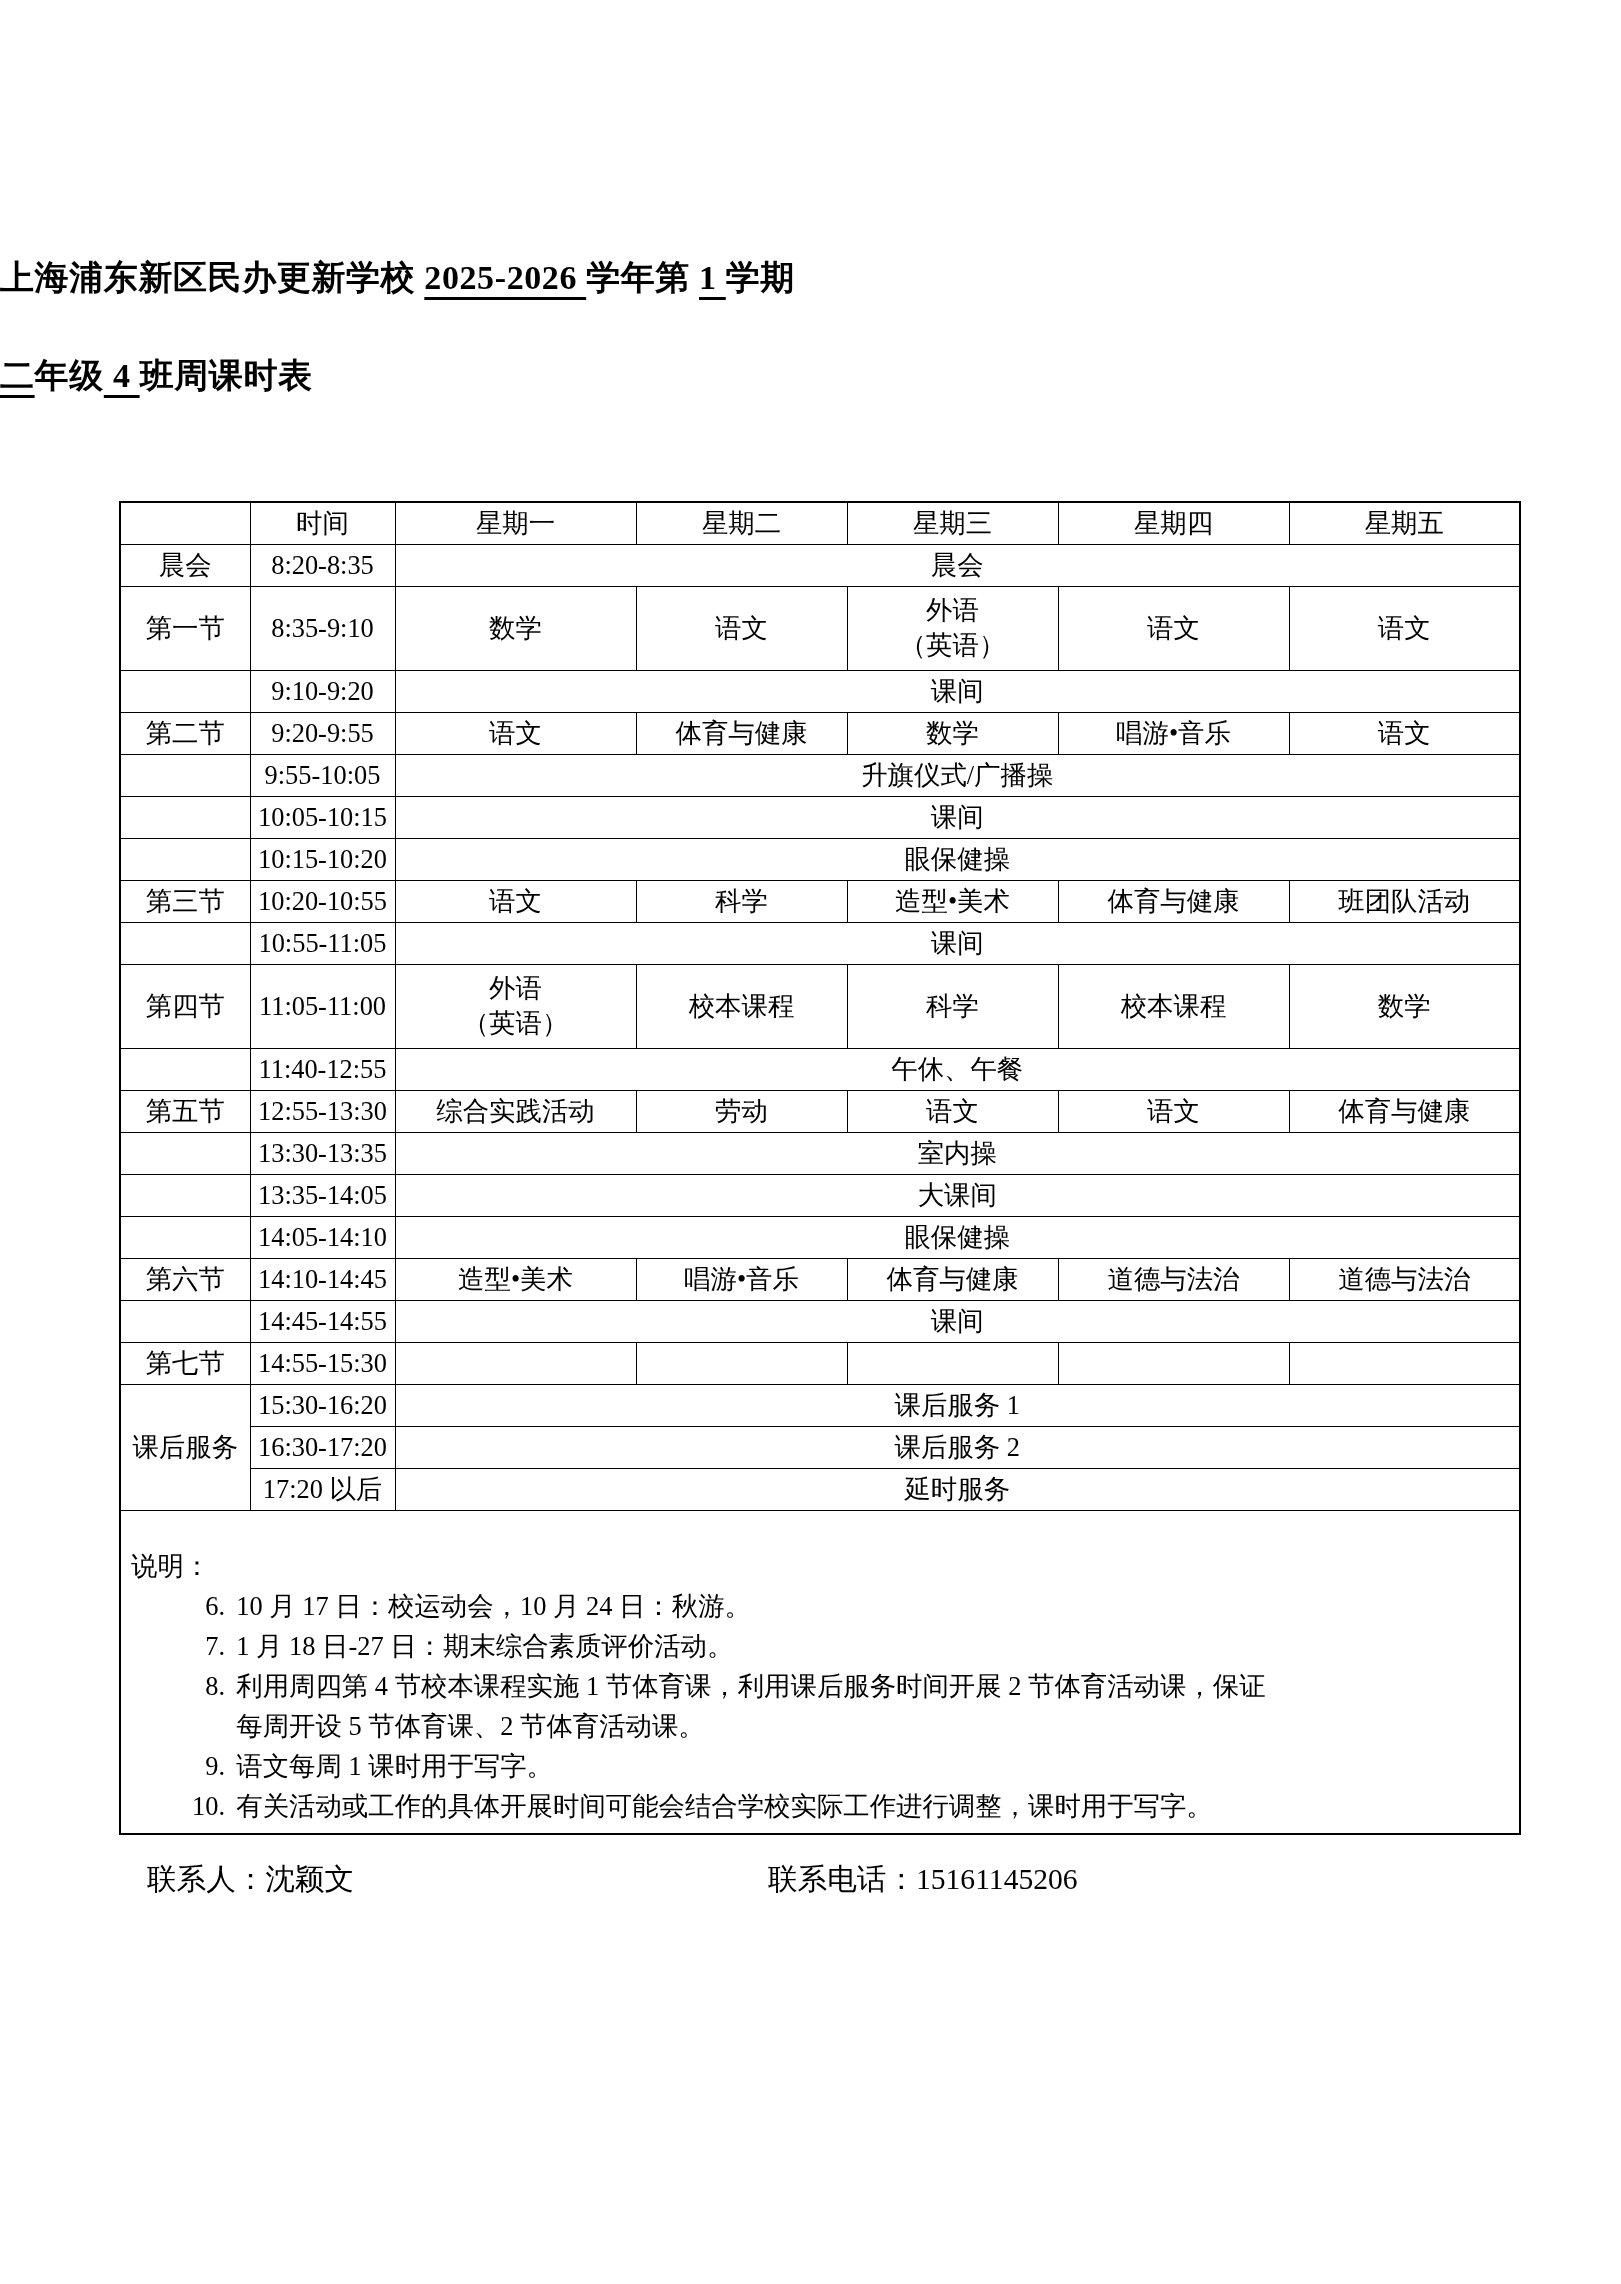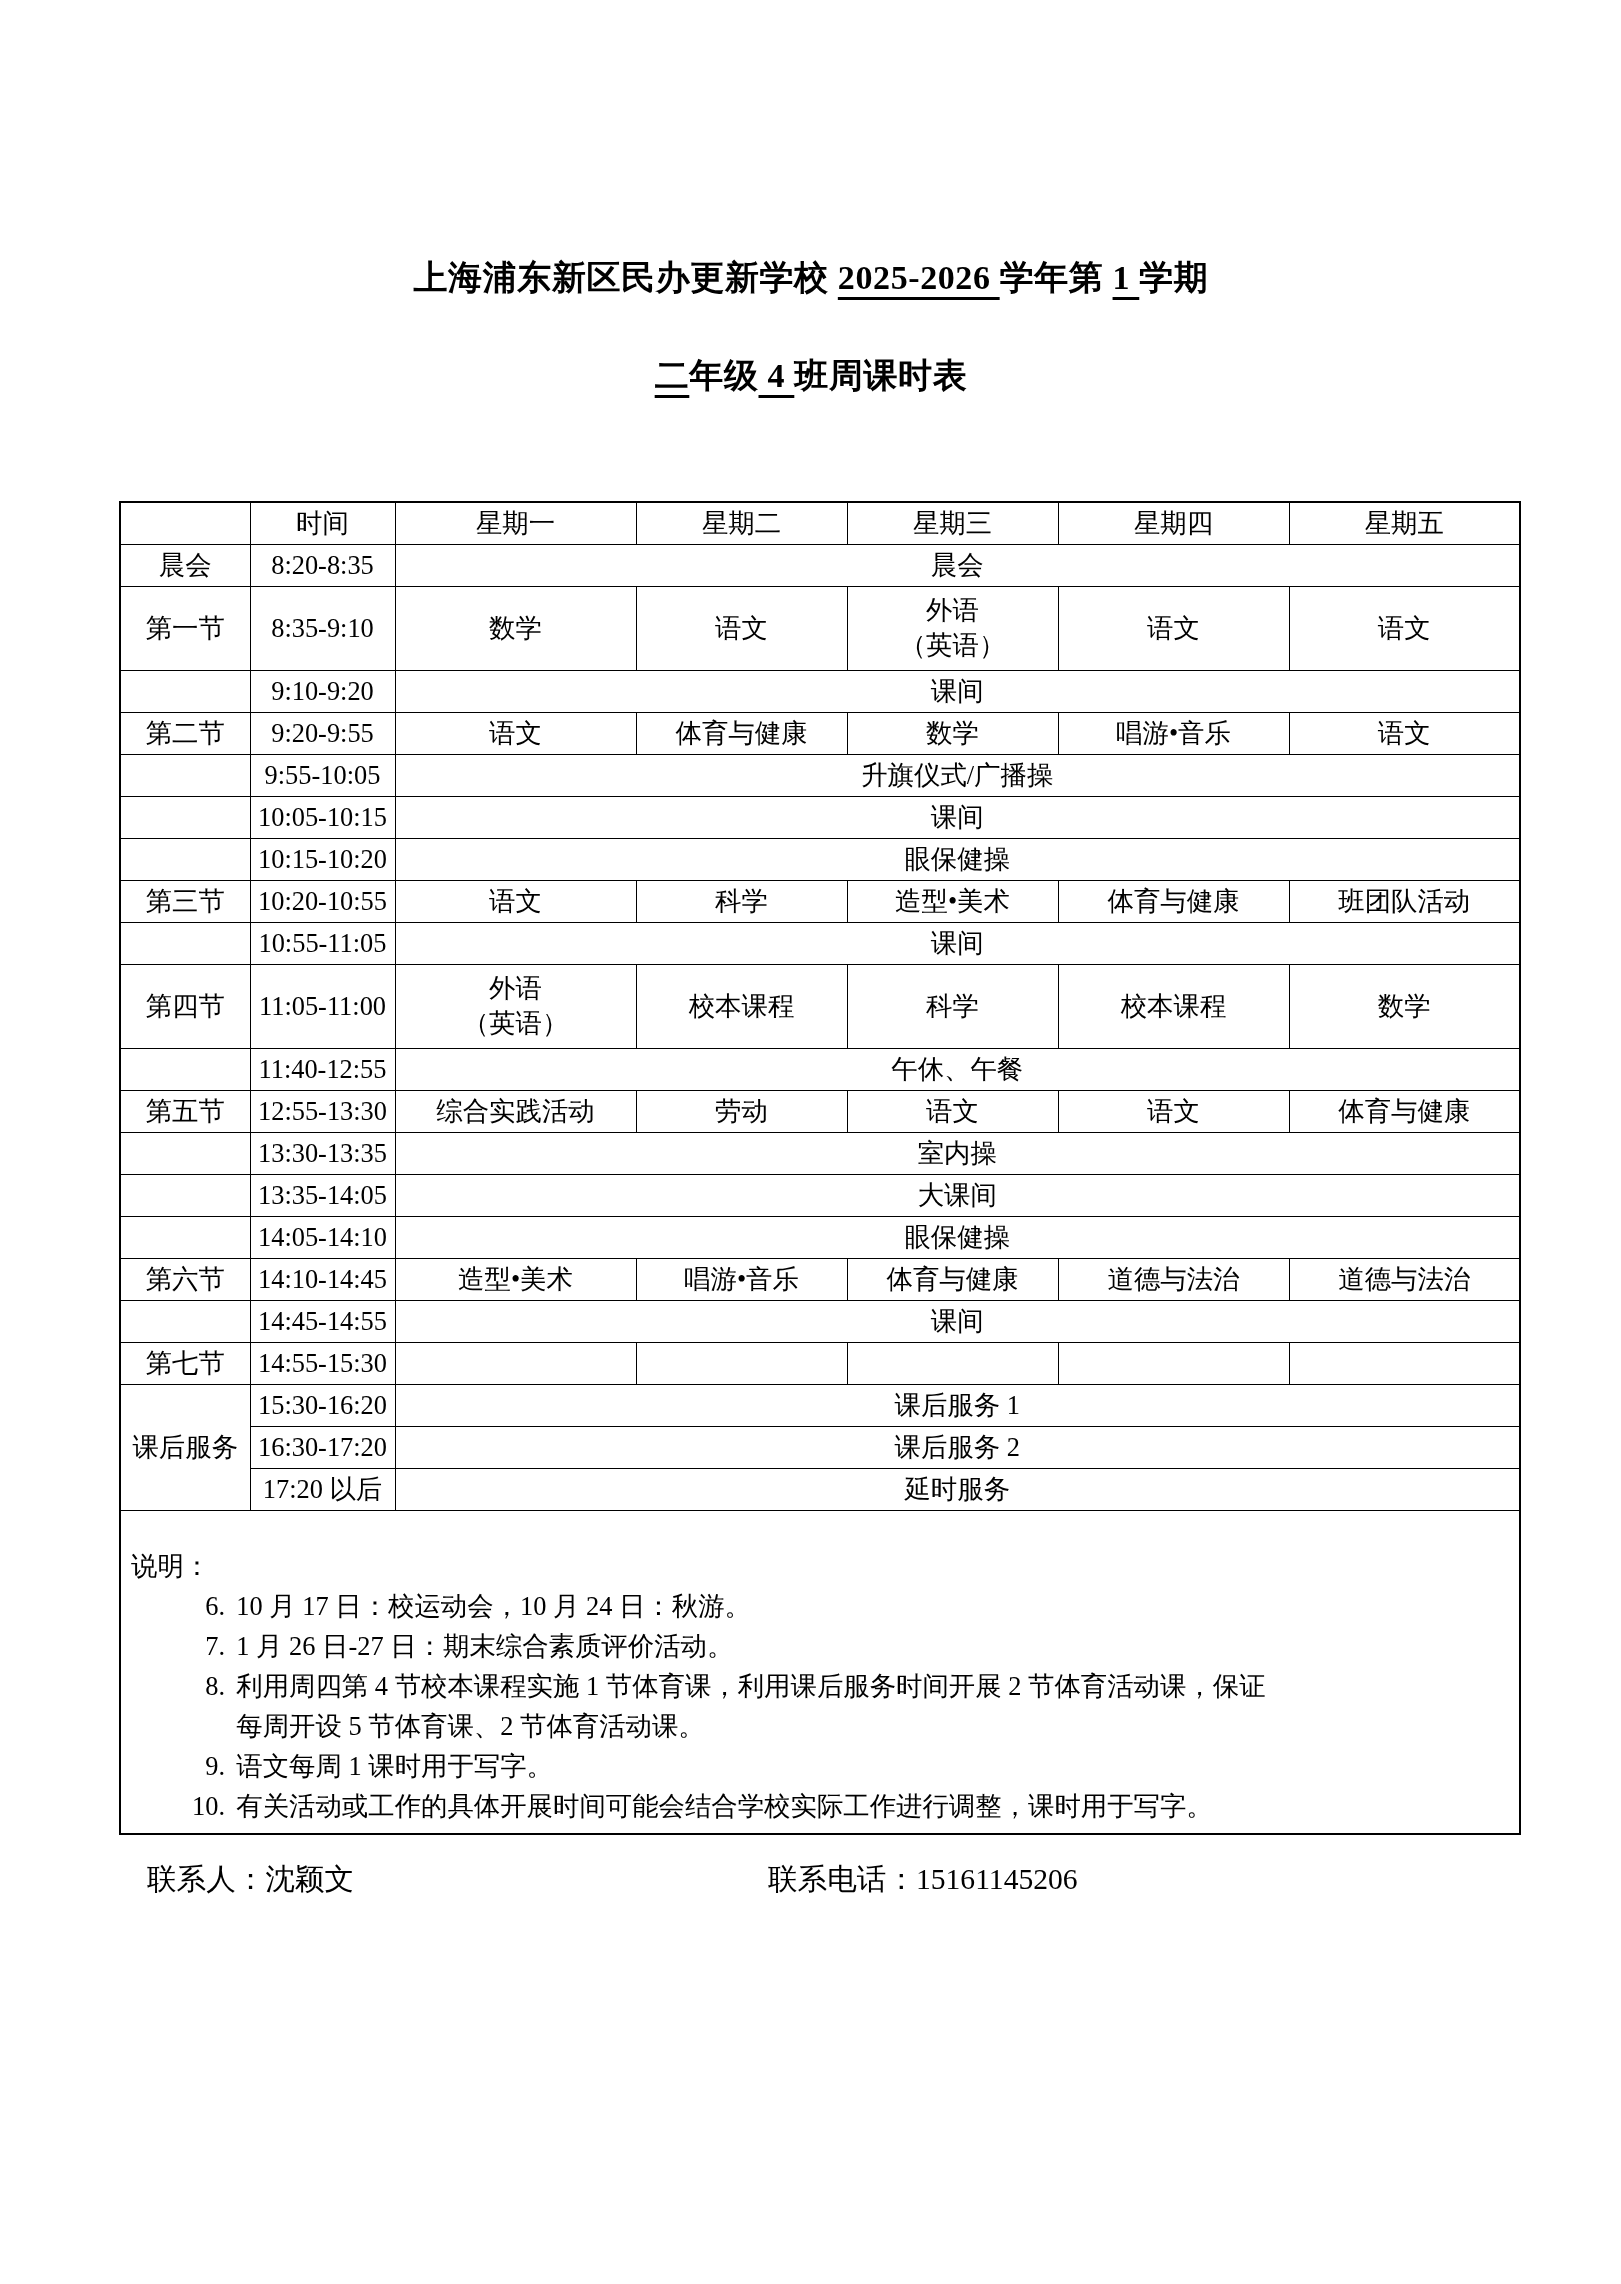--- a/index.html
+++ b/index.html
@@ -9,21 +9,21 @@
     width: 1622px;
     height: 2284px;
     margin: 0 auto;
     background: #ffffff;
     color: #000;
     font-family: "Liberation Serif", "DejaVu Serif", serif;
     overflow: hidden;
   }
 
   
-  .titles { position: absolute; top: 0; left: 0; width: 100%; text-align: center; }
+  .titles { position: absolute; top: 0; left: 0; width: 100%; text-align: left; }
   .title-l1 { margin-top: 255px; font-size: 34px; font-weight: bold; letter-spacing: 0.6px; }
   .title-l2 { margin-top: 52px; font-size: 34px; font-weight: bold; letter-spacing: 0.6px; }
   .u { text-decoration: underline; text-decoration-thickness: 2.5px; text-underline-offset: 7.5px; }
 
   
   table.timetable {
     position: absolute;
     left: 119px;
     top: 501px;
     width: 1400px;
@@ -247,21 +247,21 @@
 
       <tr>
         <td colspan="7" class="notes-cell">
           <div class="notes-heading">说明：</div>
           <div class="note-row">
             <span class="note-num">6.</span>
             <span class="note-text">10 月 17 日：校运动会，10 月 24 日：秋游。</span>
           </div>
           <div class="note-row">
             <span class="note-num">7.</span>
-            <span class="note-text">1 月 26 日-27 日：期末综合素质评价活动。</span>
+            <span class="note-text">1 月 18 日-27 日：期末综合素质评价活动。</span>
           </div>
           <div class="note-row">
             <span class="note-num">8.</span>
             <span class="note-text">利用周四第 4 节校本课程实施 1 节体育课，利用课后服务时间开展 2 节体育活动课，保证
 每周开设 5 节体育课、2 节体育活动课。</span>
           </div>
           <div class="note-row">
             <span class="note-num">9.</span>
             <span class="note-text">语文每周 1 课时用于写字。</span>
           </div>

